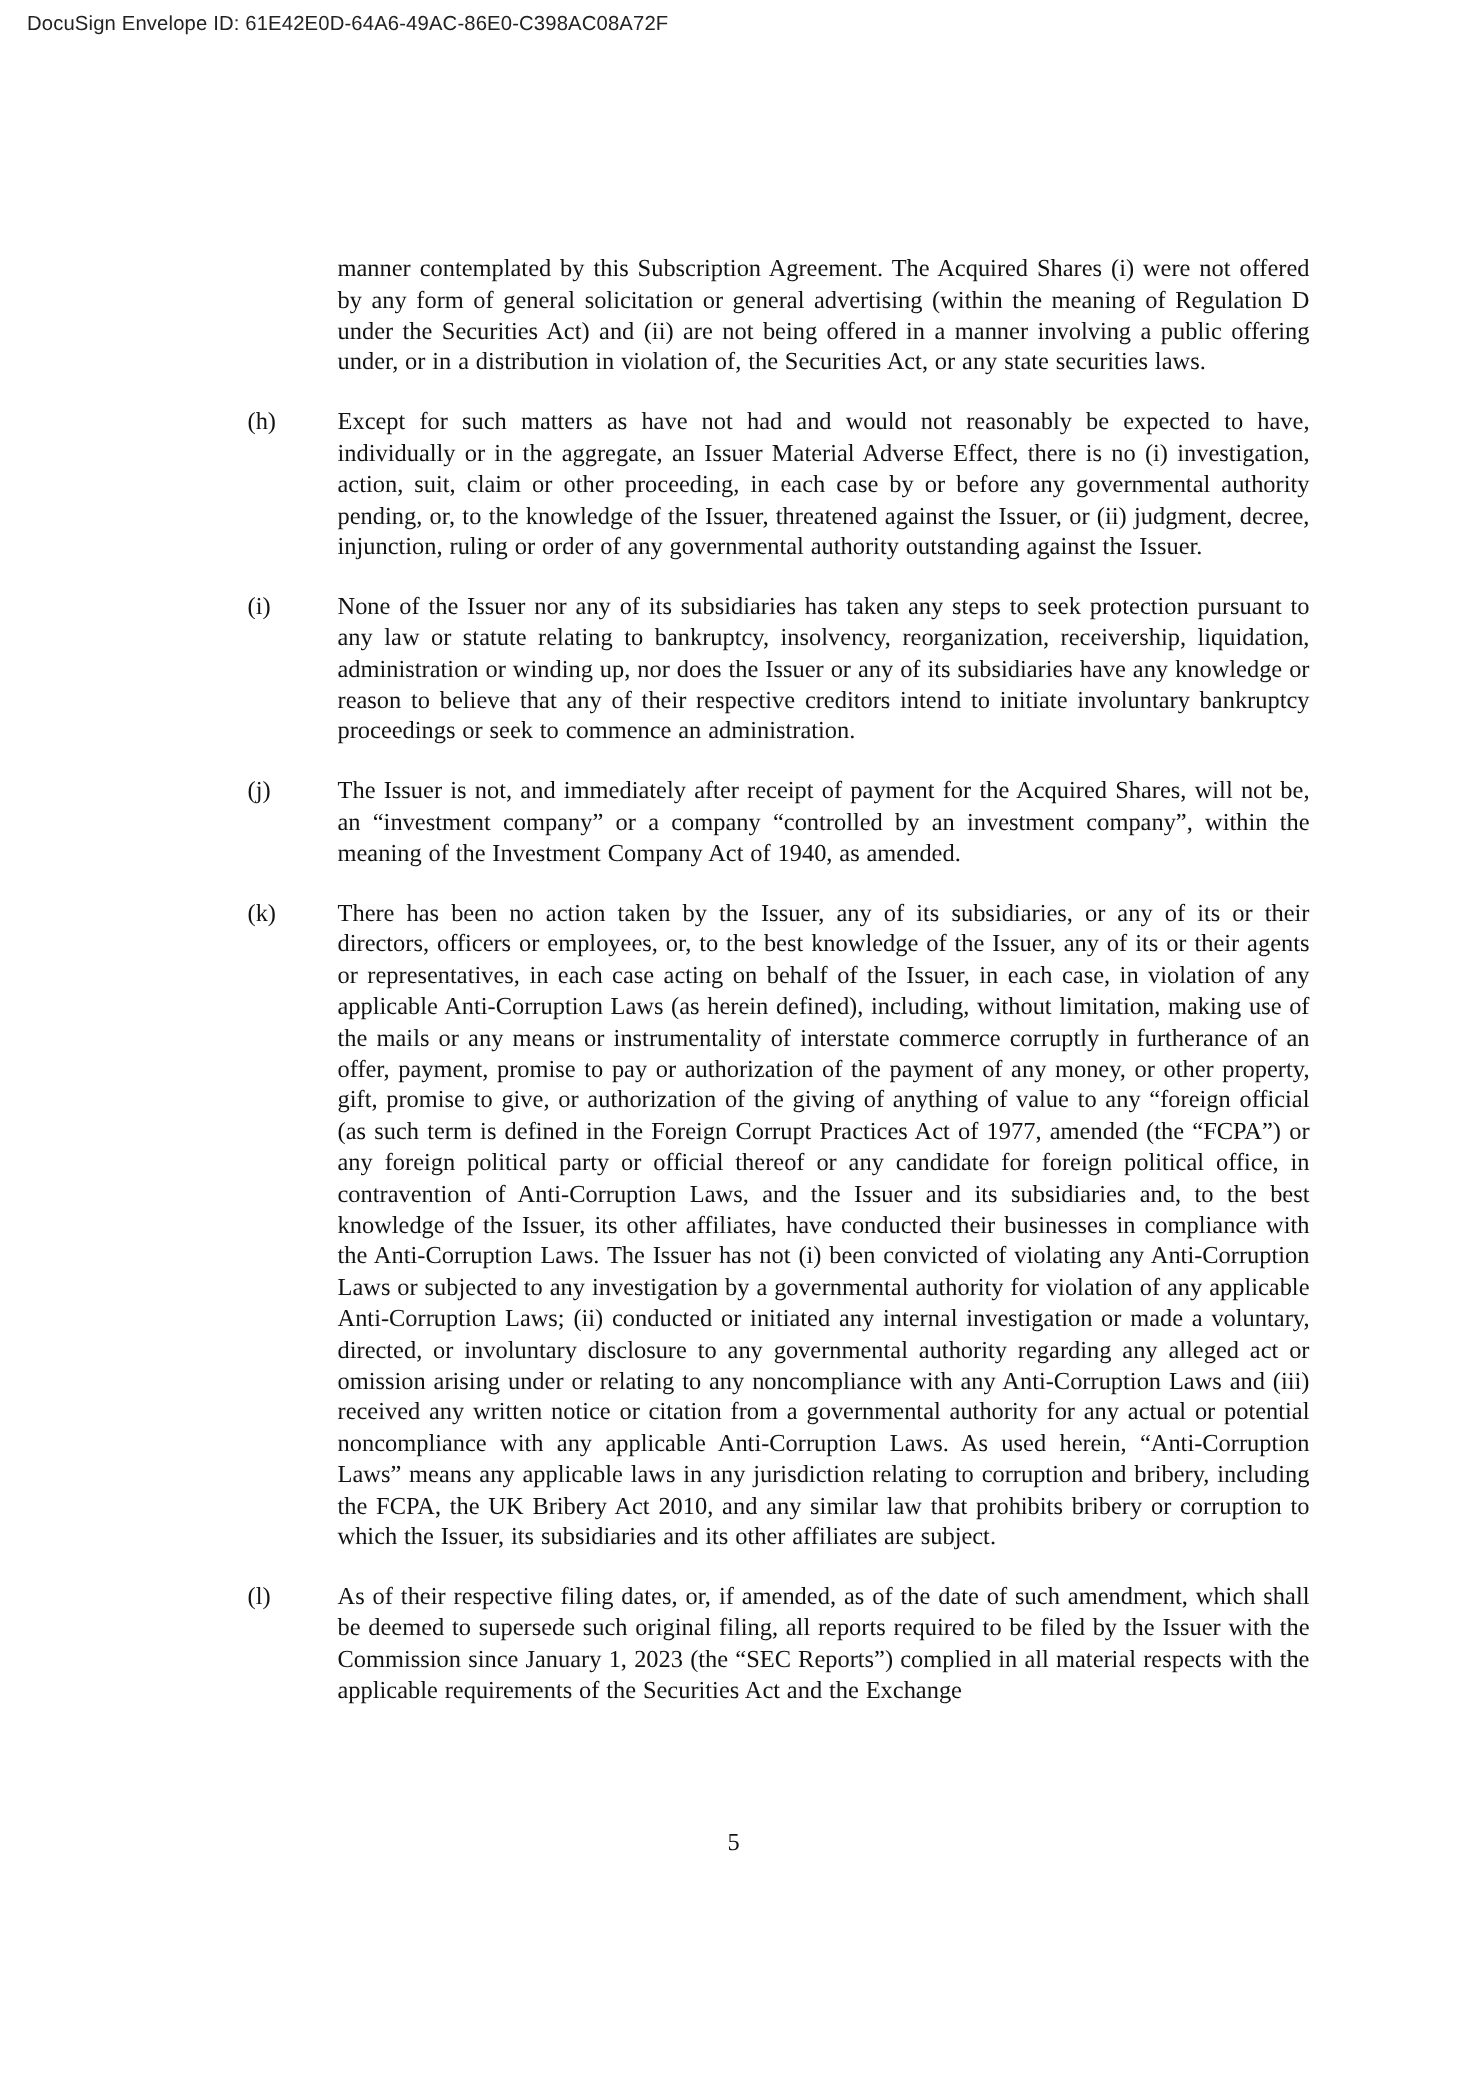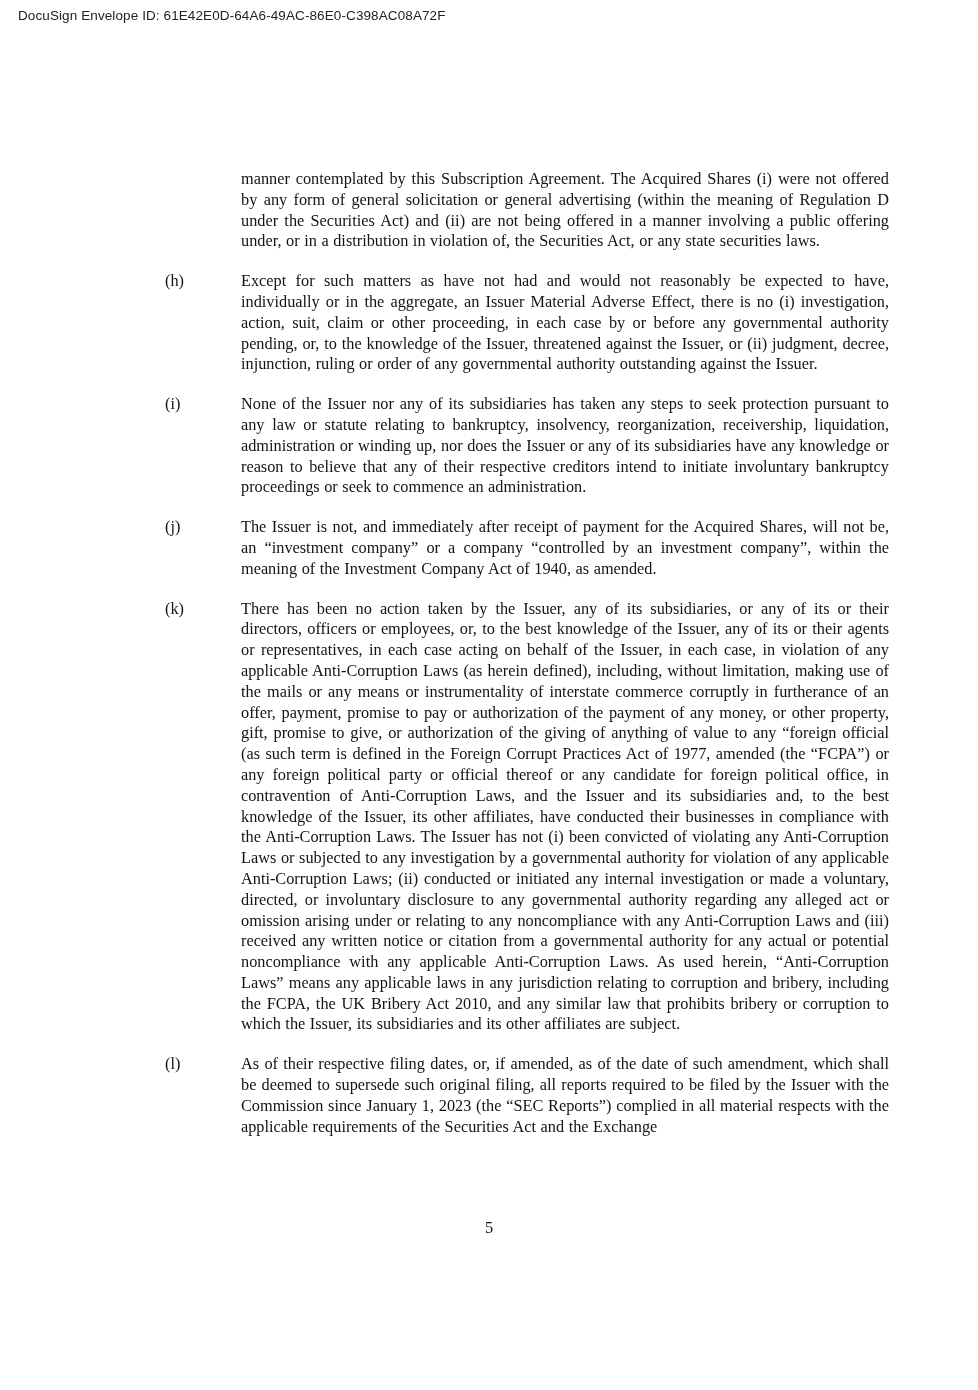--- a/index.html
+++ b/index.html
@@ -26,21 +26,20 @@
   }
   .doc-body {
     position: absolute;
     left: 165px;
     top: 169px;
     width: 708px;
   }
   .para {
     display: flex;
     margin-bottom: 19px;
-    gap: 16px;
   }
   .para-label {
     flex: 0 0 60px;
     width: 60px;
     font-size: 16.3px;
     line-height: 20.8px;
   }
   .para-text {
     flex: 0 0 648px;
     width: 648px;

